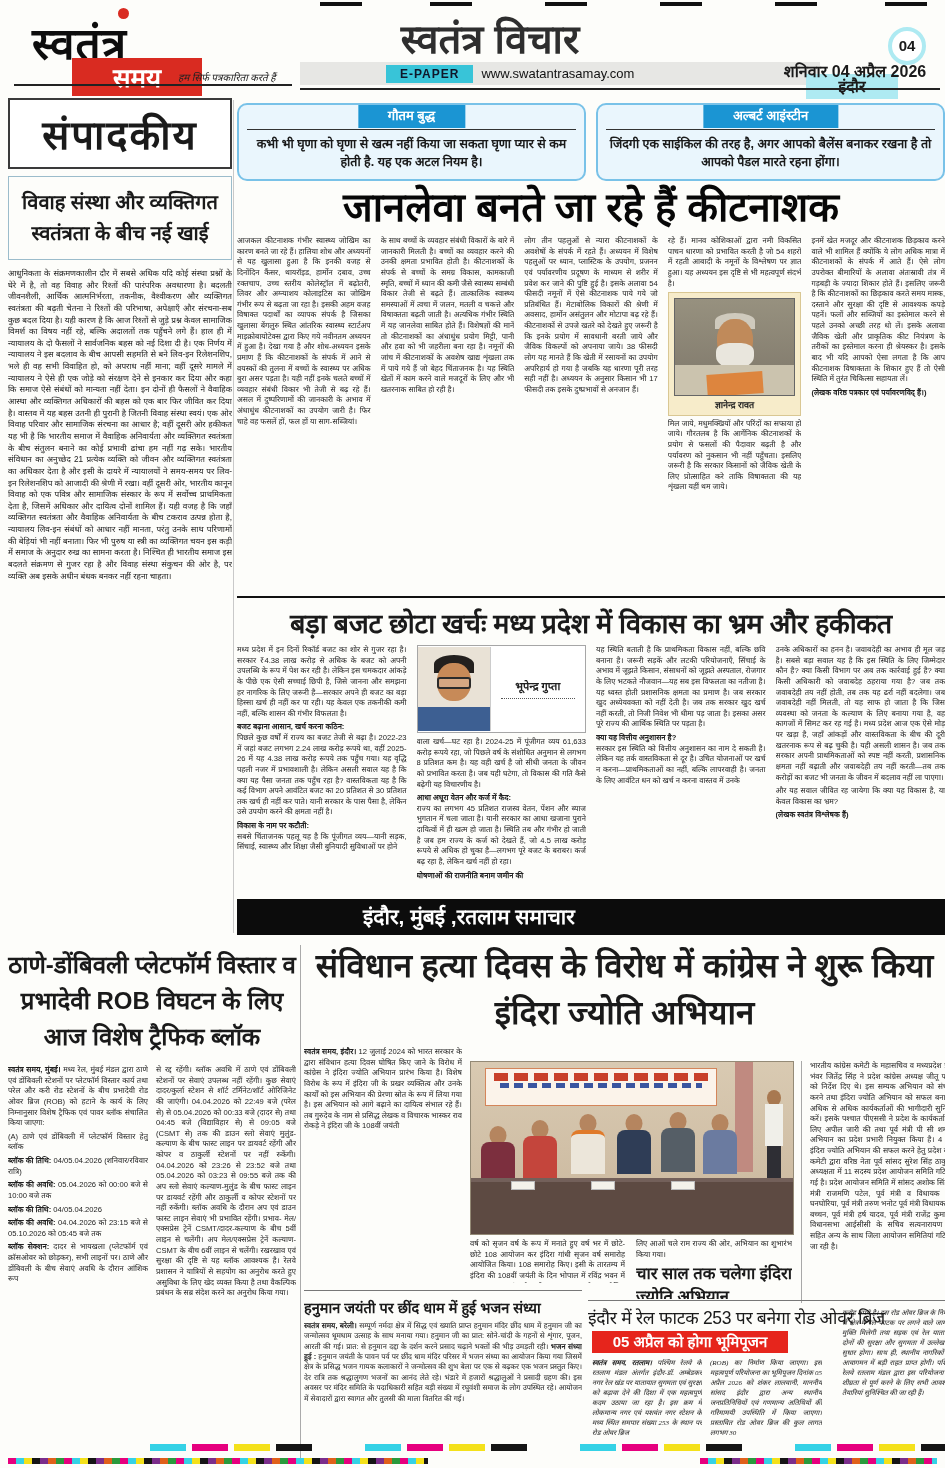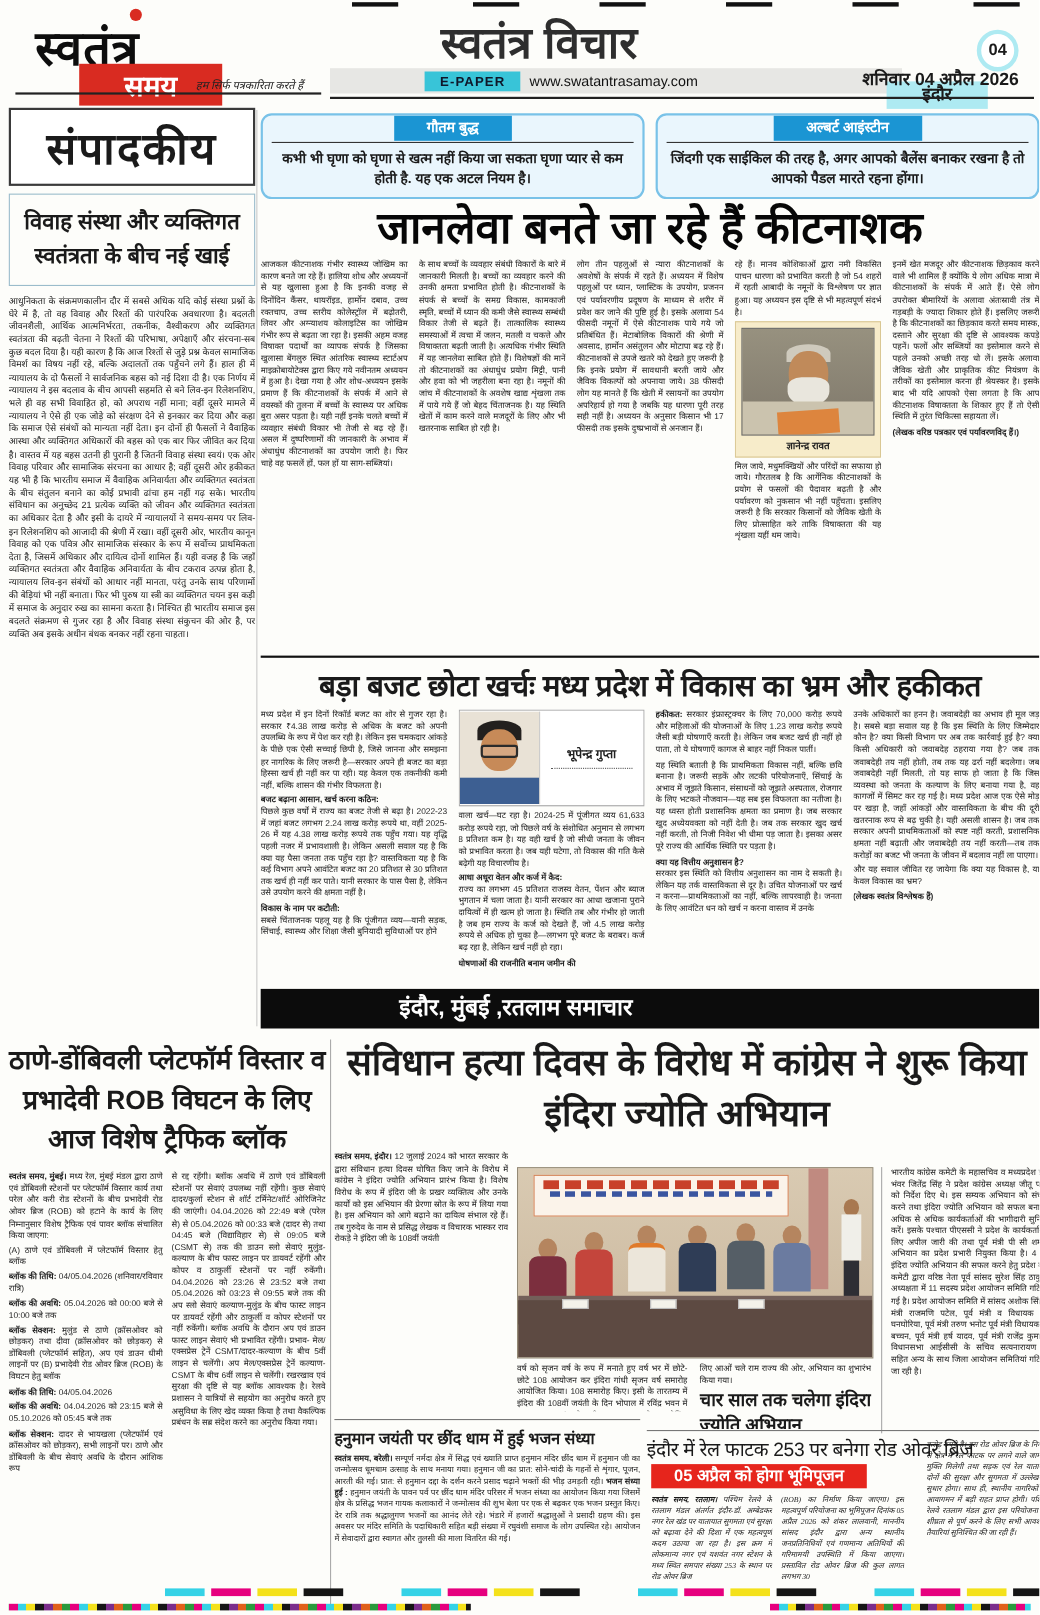--- a/index.html
+++ b/index.html
@@ -217,24 +217,20 @@
             <div class="ac-body"></div>
           </div>
           <div class="ac-name">भूपेन्द्र गुप्ता</div>
         </div>
         <p class="just">वाला खर्च—घट रहा है। 2024-25 में पूंजीगत व्यय 61,633 करोड़ रूपये रहा, जो पिछले वर्ष के संशोधित अनुमान से लगभग 8 प्रतिशत कम है। यह वही खर्च है जो सीधी जनता के जीवन को प्रभावित करता है। जब यही घटेगा, तो विकास की गति कैसे बढ़ेगी यह विचारणीय है।</p>
         <span class="subhead-inline">आधा अधूरा वेतन और कर्ज में कैद:</span>
         <p class="just">राज्य का लगभग 45 प्रतिशत राजस्व वेतन, पेंशन और ब्याज भुगतान में चला जाता है। यानी सरकार का आधा खजाना पुराने दायित्वों में ही खत्म हो जाता है। स्थिति तब और गंभीर हो जाती है जब हम राज्य के कर्ज को देखते हैं, जो 4.5 लाख करोड़ रूपये से अधिक हो चुका है—लगभग पूरे बजट के बराबर। कर्ज बढ़ रहा है, लेकिन खर्च नहीं हो रहा।</p>
         <span class="subhead-inline">घोषणाओं की राजनीति बनाम जमीन की</span>
       </div>
       <div>
-        <p class="just">
-          <b>हकीकत:</b>
-          <span>सरकार इंफ्रास्ट्रक्चर के लिए 70,000 करोड़ रूपये और महिलाओं की योजनाओं के लिए 1.23 लाख करोड़ रूपये जैसी बड़ी घोषणाएँ करती है। लेकिन जब बजट खर्च ही नहीं हो पाता, तो ये घोषणाएँ कागज से बाहर नहीं निकल पातीं।</span>
-        </p>
         <p class="just">यह स्थिति बताती है कि प्राथमिकता विकास नहीं, बल्कि छवि बनाना है। जरूरी सड़कें और लटकी परियोजनाएँ, सिंचाई के अभाव में जूझते किसान, संसाधनों को जूझते अस्पताल, रोजगार के लिए भटकते नौजवान—यह सब इस विफलता का नतीजा है। यह ध्वस्त होती प्रशासनिक क्षमता का प्रमाण है। जब सरकार खुद अध्येयवक्ता को नहीं देती है। जब तक सरकार खुद खर्च नहीं करती, तो निजी निवेश भी धीमा पड़ जाता है। इसका असर पूरे राज्य की आर्थिक स्थिति पर पड़ता है।</p>
         <span class="subhead-inline">क्या यह वित्तीय अनुशासन है?</span>
         <p class="just">सरकार इस स्थिति को वित्तीय अनुशासन का नाम दे सकती है। लेकिन यह तर्क वास्तविकता से दूर है। उचित योजनाओं पर खर्च न करना—प्राथमिकताओं का नहीं, बल्कि लापरवाही है। जनता के लिए आवंटित धन को खर्च न करना वास्तव में उनके</p>
       </div>
       <div>
         <p class="just">उनके अधिकारों का हनन है। जवाबदेही का अभाव ही मूल जड़ है। सबसे बड़ा सवाल यह है कि इस स्थिति के लिए जिम्मेदार कौन है? क्या किसी विभाग पर अब तक कार्रवाई हुई है? क्या किसी अधिकारी को जवाबदेह ठहराया गया है? जब तक जवाबदेही तय नहीं होती, तब तक यह ढर्रा नहीं बदलेगा। जब जवाबदेही नहीं मिलती, तो यह साफ हो जाता है कि जिस व्यवस्था को जनता के कल्याण के लिए बनाया गया है, वह कागजों में सिमट कर रह गई है। मध्य प्रदेश आज एक ऐसे मोड़ पर खड़ा है, जहाँ आंकड़ों और वास्तविकता के बीच की दूरी खतरनाक रूप से बढ़ चुकी है। यही असली शासन है। जब तक सरकार अपनी प्राथमिकताओं को स्पष्ट नहीं करती, प्रशासनिक क्षमता नहीं बढ़ाती और जवाबदेही तय नहीं करती—तब तक करोड़ों का बजट भी जनता के जीवन में बदलाव नहीं ला पाएगा।</p>
         <p class="just">और यह सवाल जीवित रह जायेगा कि क्या यह विकास है, या केवल विकास का भ्रम?</p>
         <div class="signoff">(लेखक स्वतंत्र विश्लेषक हैं)</div>
       </div>
     </div>
@@ -248,21 +244,20 @@
     <div class="traffic-headline">ठाणे-डोंबिवली प्लेटफॉर्म विस्तार व प्रभादेवी ROB  विघटन के लिए आज विशेष ट्रैफिक ब्लॉक</div>
     <div class="traffic-body colflex smalltxt" style="gap:8px;">
       <div>
         <p class="just">
           <b>स्वतंत्र समय, मुंबई।</b>
           <span> मध्य रेल, मुंबई मंडल द्वारा ठाणे एवं डोंबिवली स्टेशनों पर प्लेटफॉर्म विस्तार कार्य तथा परेल और करी रोड स्टेशनों के बीच प्रभादेवी रोड ओवर ब्रिज (ROB) को हटाने के कार्य के लिए निम्नानुसार विशेष ट्रैफिक एवं पावर ब्लॉक संचालित किया जाएगा:</span>
         </p>
         <p class="just">(A) ठाणे एवं डोंबिवली में प्लेटफॉर्म विस्तार हेतु ब्लॉक</p>
         <p class="just"><b>ब्लॉक की तिथि:</b><span> 04/05.04.2026 (शनिवार/रविवार रात्रि)</span></p>
         <p class="just"><b>ब्लॉक की अवधि:</b><span> 05.04.2026 को 00:00 बजे से 10:00 बजे तक</span></p>
-        <p class="just"><b>ब्लॉक सेक्शन:</b><span> मुलुंड से ठाणे (क्रॉसओवर को छोड़कर) तथा दीवा (क्रॉसओवर को छोड़कर) से डोंबिवली (प्लेटफॉर्म सहित), अप एवं डाउन धीमी लाइनों पर (B) प्रभादेवी रोड ओवर ब्रिज (ROB) के विघटन हेतु ब्लॉक</span></p>
         <p class="just"><b>ब्लॉक की तिथि:</b><span> 04/05.04.2026</span></p>
         <p class="just"><b>ब्लॉक की अवधि:</b><span> 04.04.2026 को 23:15 बजे से 05.10.2026 को 05:45 बजे तक</span></p>
         <p class="just"><b>ब्लॉक सेक्शन:</b><span> दादर से भायखला (प्लेटफॉर्म एवं क्रॉसओवर को छोड़कर), सभी लाइनों पर। ठाणे और डोंबिवली के बीच सेवाएं अवधि के दौरान आंशिक रूप</span></p>
       </div>
       <div class="just">से रद्द रहेंगी। ब्लॉक अवधि में ठाणे एवं डोंबिवली स्टेशनों पर सेवाएं उपलब्ध नहीं रहेंगी। कुछ सेवाएं दादर/कुर्ला स्टेशन से शॉर्ट टर्मिनेट/शॉर्ट ओरिजिनेट की जाएंगी। 04.04.2026 को 22:49 बजे (परेल से) से 05.04.2026 को 00:33 बजे (दादर से) तथा 04:45 बजे (विद्याविहार से) से 09:05 बजे (CSMT से) तक की डाउन स्लो सेवाएं मुलुंड-कल्याण के बीच फास्ट लाइन पर डायवर्ट रहेंगी और कोपर व ठाकुर्ली स्टेशनों पर नहीं रुकेंगी। 04.04.2026 को 23:26 से 23:52 बजे तथा 05.04.2026 को 03:23 से 09:55 बजे तक की अप स्लो सेवाएं कल्याण-मुलुंड के बीच फास्ट लाइन पर डायवर्ट रहेंगी और ठाकुर्ली व कोपर स्टेशनों पर नहीं रुकेंगी। ब्लॉक अवधि के दौरान अप एवं डाउन फास्ट लाइन सेवाएं भी प्रभावित रहेंगी। प्रभाव- मेल/एक्सप्रेस ट्रेनें CSMT/दादर-कल्याण के बीच 5वीं लाइन से चलेंगी। अप मेल/एक्सप्रेस ट्रेनें कल्याण-CSMT के बीच 6वीं लाइन से चलेंगी। रखरखाव एवं सुरक्षा की दृष्टि से यह ब्लॉक आवश्यक है। रेलवे प्रशासन ने यात्रियों से सहयोग का अनुरोध करते हुए असुविधा के लिए खेद व्यक्त किया है तथा वैकल्पिक प्रबंधन के सब्र संदेश करने का अनुरोध किया गया।</div>
     </div>
   </div>
 
   <div class="congress">
     <div class="congress-headline">संविधान हत्या दिवस के विरोध में कांग्रेस ने शुरू किया इंदिरा ज्योति अभियान</div>

